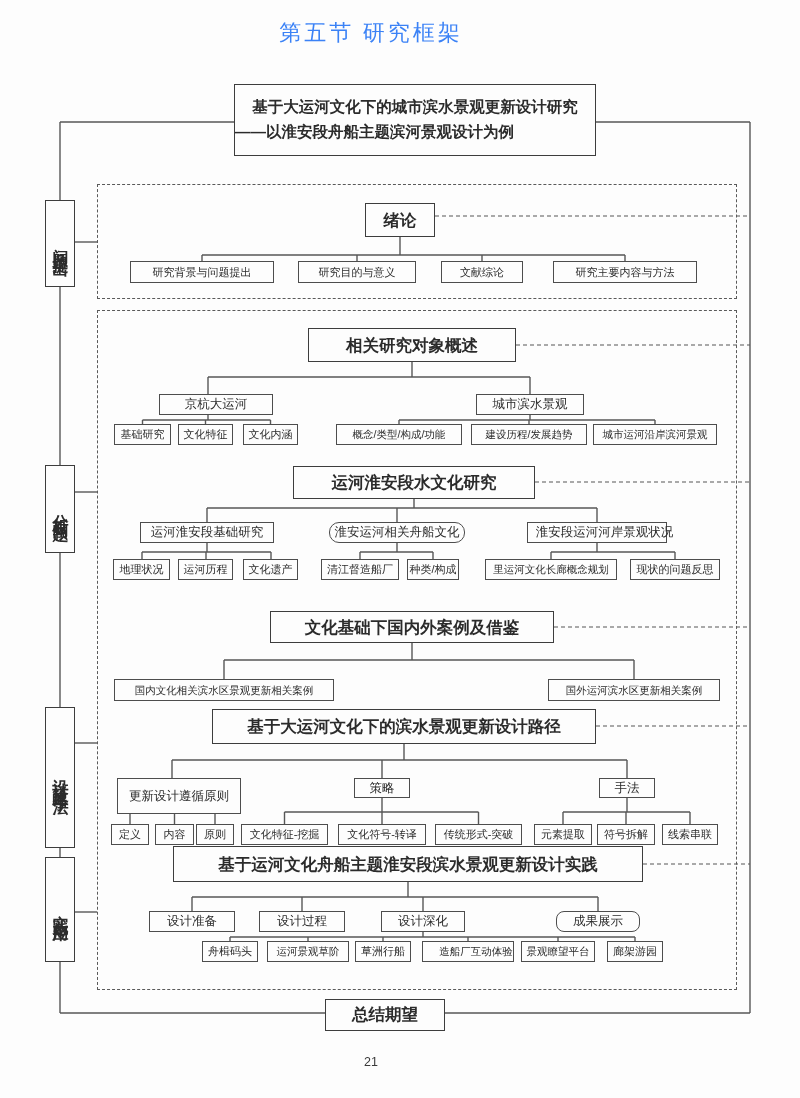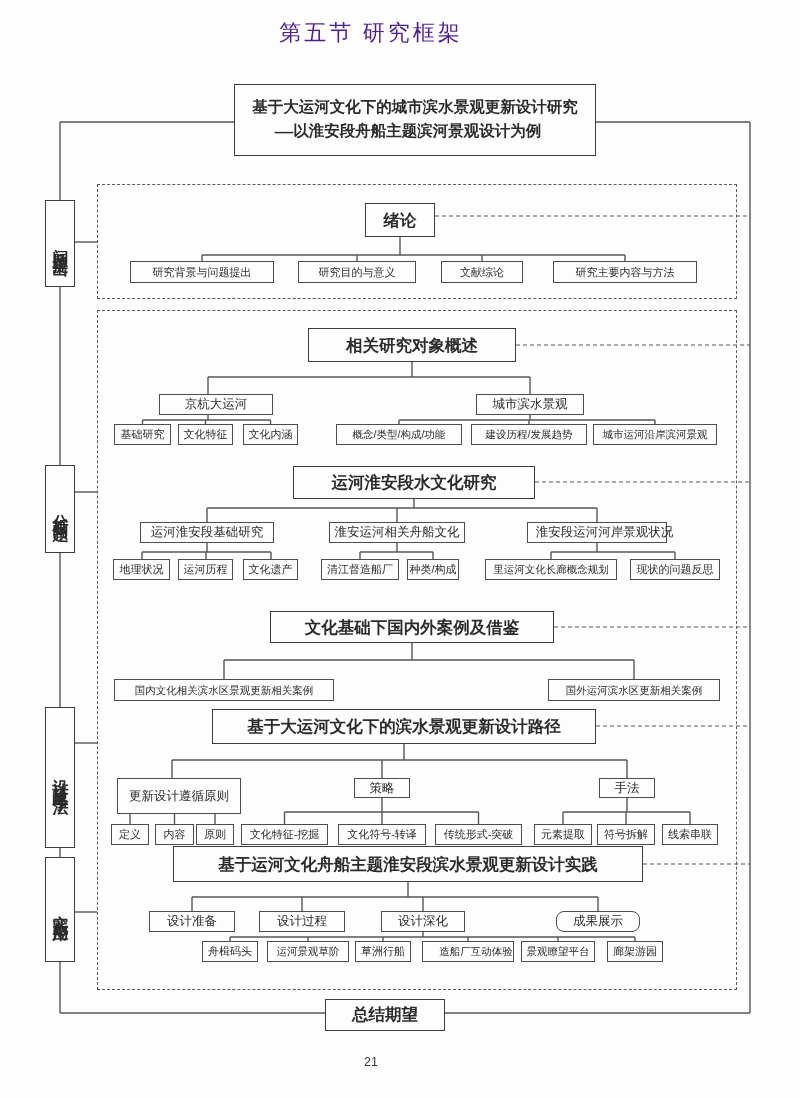--- a/index.html
+++ b/index.html
@@ -1,33 +1,33 @@
 <!DOCTYPE html>
 <html><head>
 <meta charset="utf-8">
 <style>
   html,body{margin:0;padding:0;background:#d9d9d9;}
   .page{position:relative;width:800px;height:1098px;margin:0 auto;background:#fdfdfd;
         font-family:"Liberation Sans","DejaVu Sans",sans-serif;color:#2b2b2b;overflow:hidden;}
   .page-title{position:absolute;left:0;top:18px;width:742px;text-align:center;
-        font-family:"Liberation Serif","DejaVu Serif",serif;font-size:22px;letter-spacing:3px;color:#4c1d95;}
+        font-family:"Liberation Serif","DejaVu Serif",serif;font-size:22px;letter-spacing:3px;color:#3b82f6;}
   .dashed-box{position:absolute;border:1.3px dashed #5a5a5a;box-sizing:border-box;z-index:0;}
   #svg-lines{position:absolute;left:0;top:0;z-index:1;}
   .node{position:absolute;background:#fdfdfd;border:1px solid #4d4d4d;box-sizing:border-box;
         display:flex;align-items:center;justify-content:center;text-align:center;
         white-space:nowrap;z-index:2;line-height:1;}
   .h{font-weight:bold;font-size:16.5px;border-width:1.6px;border-color:#3d3d3d;}
   .m{font-size:12.5px;}
   .s{font-size:11px;}
   .xs{font-size:10.5px;}
   .root-box{position:absolute;left:234px;top:84px;width:362px;height:72px;border:1.6px solid #3d3d3d;
         background:#fdfdfd;box-sizing:border-box;display:flex;flex-direction:column;justify-content:center;
         font-weight:bold;font-size:15.5px;line-height:1.6;z-index:2;}
   .root-line1{text-align:center;}
-  .root-line2{text-align:center;padding-right:14px;font-family:Liberation Mono, monospace;}
+  .root-line2{text-align:left;padding-right:14px;}
   .phase{position:absolute;left:45px;width:30px;border:1.5px solid #3d3d3d;background:#fdfdfd;
         box-sizing:border-box;writing-mode:vertical-rl;text-orientation:upright;display:flex;
         align-items:center;justify-content:center;font-weight:bold;font-size:16px;letter-spacing:4px;z-index:2;}
   .conclusion{position:absolute;left:325px;top:999px;width:120px;height:32px;border:1.8px solid #3d3d3d;
         background:#fdfdfd;box-sizing:border-box;display:flex;align-items:center;justify-content:center;
         font-weight:bold;font-size:16.5px;z-index:3;}
   .page-number{position:absolute;left:0;top:1055px;width:742px;text-align:center;font-size:12.5px;color:#3a3a3a;}
 </style>
 </head>
 <body>
@@ -155,21 +155,21 @@
       <div class="node m" style="left: 159px; top: 394px; width: 114px; height: 21px;">京杭大运河</div>
       <div class="node m" style="left: 476px; top: 394px; width: 108px; height: 21px;">城市滨水景观</div>
       <div class="node s" style="left: 114px; top: 424px; width: 57px; height: 21px;">基础研究</div>
       <div class="node s" style="left: 178px; top: 424px; width: 55px; height: 21px;">文化特征</div>
       <div class="node s" style="left: 243px; top: 424px; width: 55px; height: 21px;">文化内涵</div>
       <div class="node xs" style="left: 336px; top: 424px; width: 126px; height: 21px;">概念/类型/构成/功能</div>
       <div class="node xs" style="left: 471px; top: 424px; width: 116px; height: 21px;">建设历程/发展趋势</div>
       <div class="node xs" style="left: 593px; top: 424px; width: 124px; height: 21px;">城市运河沿岸滨河景观</div>
       <div class="node h" style="left: 293px; top: 466px; width: 242px; height: 33px;">运河淮安段水文化研究</div>
       <div class="node m" style="left: 140px; top: 522px; width: 134px; height: 21px;">运河淮安段基础研究</div>
-      <div class="node m" style="left: 329px; top: 522px; width: 136px; height: 21px;">淮安运河相关舟船文化</div>
+      <div class="node m" style="left: 329px; top: 522px; width: 136px; height: 21px; border-radius: 10px;">淮安运河相关舟船文化</div>
       <div class="node m" style="left: 527px; top: 522px; width: 140px; height: 21px; padding-left: 15px;">淮安段运河河岸景观状况</div>
       <div class="node s" style="left: 113px; top: 559px; width: 57px; height: 21px;">地理状况</div>
       <div class="node s" style="left: 178px; top: 559px; width: 55px; height: 21px;">运河历程</div>
       <div class="node s" style="left: 243px; top: 559px; width: 55px; height: 21px;">文化遗产</div>
       <div class="node s" style="left: 321px; top: 559px; width: 78px; height: 21px;">清江督造船厂</div>
       <div class="node s" style="left: 407px; top: 559px; width: 52px; height: 21px;">种类/构成</div>
       <div class="node xs" style="left: 485px; top: 559px; width: 132px; height: 21px;">里运河文化长廊概念规划</div>
       <div class="node s" style="left: 630px; top: 559px; width: 90px; height: 21px;">现状的问题反思</div>
       <div class="node h" style="left: 270px; top: 611px; width: 284px; height: 32px;">文化基础下国内外案例及借鉴</div>
       <div class="node xs" style="left: 114px; top: 679px; width: 220px; height: 22px;">国内文化相关滨水区景观更新相关案例</div>

